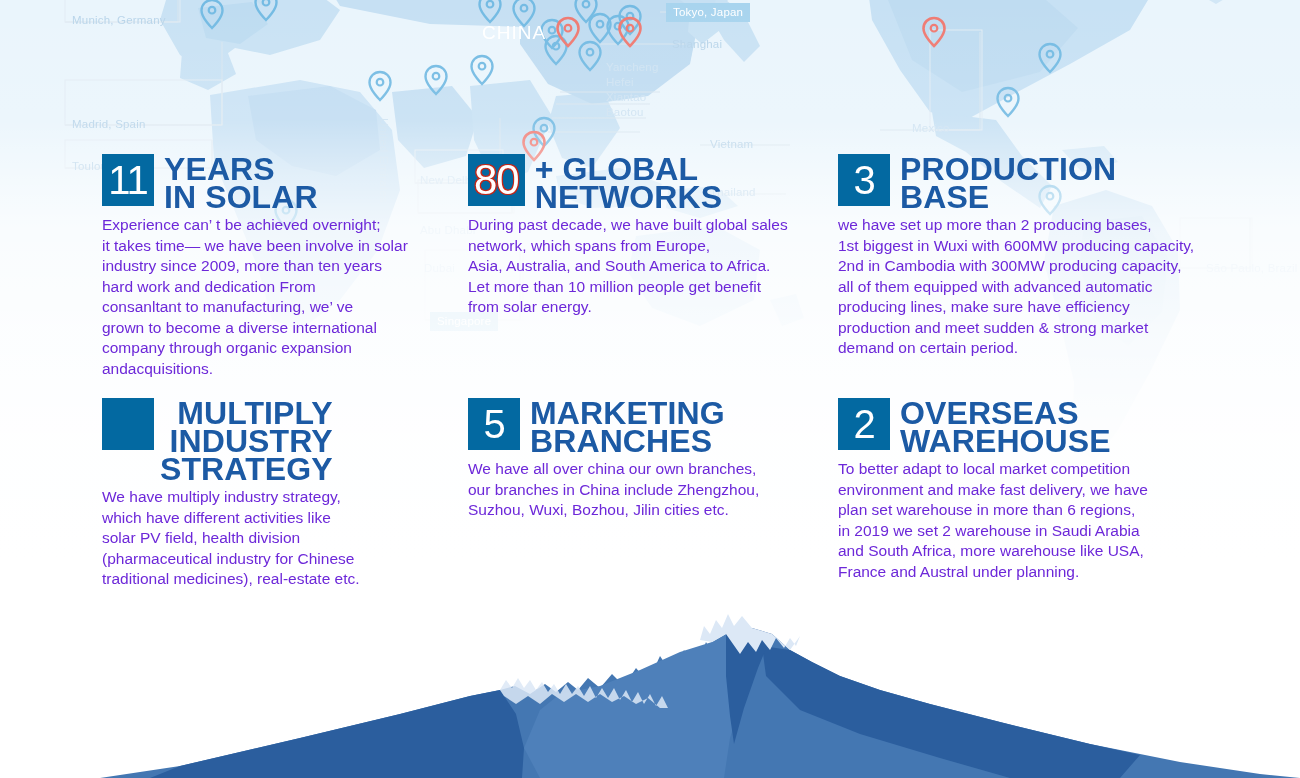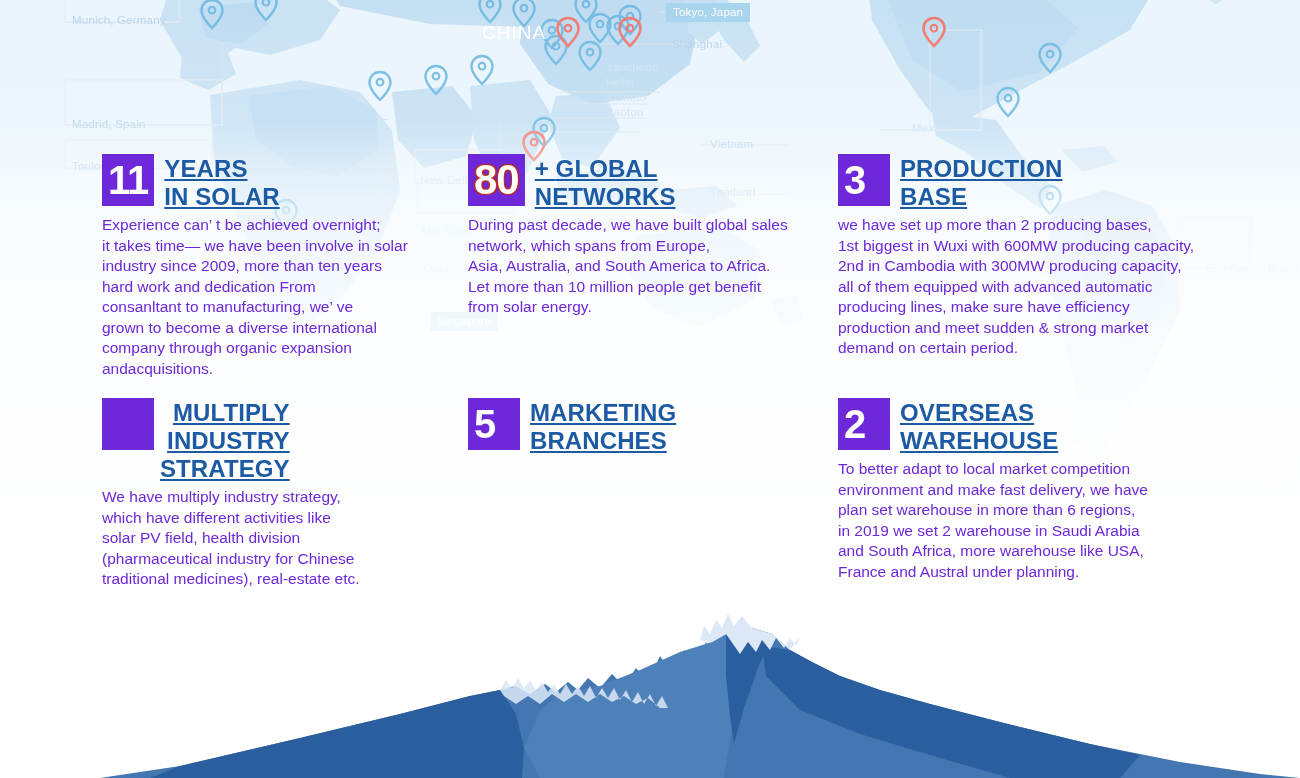--- a/index.html
+++ b/index.html
@@ -86,28 +86,29 @@
   }
 
   .stat-block {
     position: absolute;
   }
   .stat-head {
     display: flex;
     align-items: flex-start;
   }
   .badge {
-    background: #6d28d9;
+    background: #0369a1;
     color: #ffffff;
     font-family: "Liberation Sans", sans-serif;
-    font-weight: bold;
+    font-weight: normal;
     font-size: 40px;
     line-height: 52px;
     height: 52px;
     min-width: 52px;
+    text-align: center;
     padding: 0 6px;
     box-sizing: border-box;
     flex: 0 0 auto;
     letter-spacing: -1px;
   }
   .badge.outline {
     
     color: #ffffff;
     text-shadow:
       -1.2px -1.2px 0 #c1281a,
@@ -117,27 +118,26 @@
     font-size: 42px;
   }
   .badge.empty {
     min-width: 52px;
     height: 52px;
   }
   .title {
     color: #1c5aa4;
     font-family: "Liberation Sans", sans-serif;
     font-weight: bold;
-    font-size: 24px;
+    font-size: 32px;
     line-height: 28px;
     margin-left: 10px;
     padding-top: 1px;
     white-space: pre-line;
     letter-spacing: .1px;
-    text-decoration: underline;
   }
   .title.right {
     text-align: right;
   }
   .title .plus {
     font-weight: bold;
   }
   .body-text {
     color: #6d28d9;
     font-family: "Liberation Sans", sans-serif;
@@ -381,20 +381,23 @@
 (pharmaceutical industry for Chinese
 traditional medicines), real-estate etc.</div>
   </div>
 
   <div class="stat-block" id="block-marketing">
     <div class="stat-head">
       <div class="badge">5</div>
       <div class="title">MARKETING
 BRANCHES</div>
     </div>
+    <div class="body-text">We have all over china our own branches,
+our branches in China include Zhengzhou,
+Suzhou, Wuxi, Bozhou, Jilin cities etc.</div>
   </div>
 
   <div class="stat-block" id="block-warehouse">
     <div class="stat-head">
       <div class="badge">2</div>
       <div class="title">OVERSEAS
 WAREHOUSE</div>
     </div>
     <div class="body-text">To better adapt to local market competition
 environment and make fast delivery, we have

